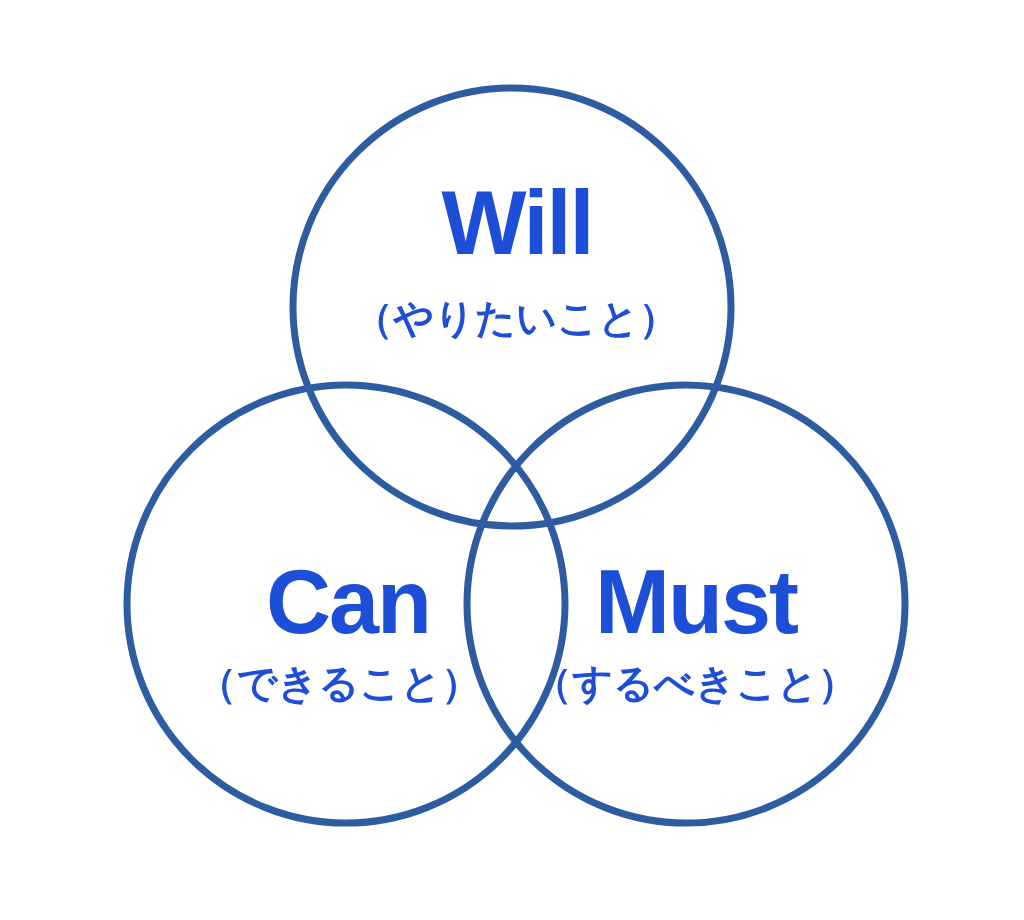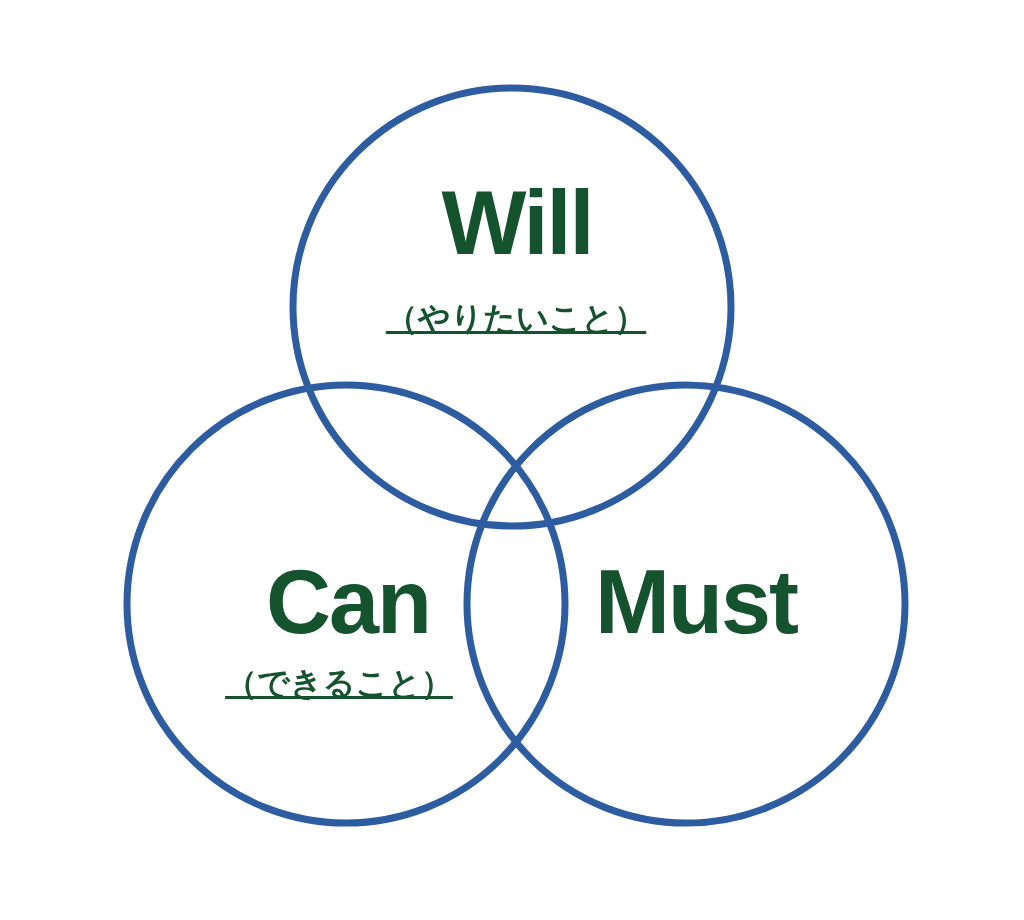--- a/index.html
+++ b/index.html
@@ -22,34 +22,33 @@
     width: 1024px;
     height: 920px;
   }
   .ring {
     fill: none;
     stroke-width: 7px;
   }
   .label {
     position: absolute;
     transform: translate(-50%, -50%);
-    color: #14532d;
+    color: #1d4ed8;
     font-weight: bold;
     white-space: nowrap;
     text-align: center;
     line-height: 1;
   }
   .label-big {
     font-size: 90px;
     letter-spacing: -2px;
   }
   .label-sub {
-    font-size: 32px;
+    font-size: 40px;
     letter-spacing: 0px;
-    text-decoration: underline;
   }
   
   .pos-will-label  { left: 517px; top: 223px; }
   .pos-will-sub    { left: 516px; top: 318px; }
   .pos-can-label   { left: 348px; top: 602px; }
   .pos-can-sub     { left: 339px; top: 683px; }
   .pos-must-label  { left: 696px; top: 602px; }
   .pos-must-sub    { left: 695px; top: 683px; }
 </style>
 </head>
@@ -63,14 +62,15 @@
     <circle class="ring" cx="686" cy="604" r="219" stroke="#2d5da0"></circle>
   </svg>
 
   <div class="label label-big pos-will-label">Will</div>
   <div class="label label-sub pos-will-sub">（やりたいこと）</div>
 
   <div class="label label-big pos-can-label">Can</div>
   <div class="label label-big pos-must-label">Must</div>
 
   <div class="label label-sub pos-can-sub">（できること）</div>
+  <div class="label label-sub pos-must-sub">（するべきこと）</div>
 
 </div>
 
 </body></html>

